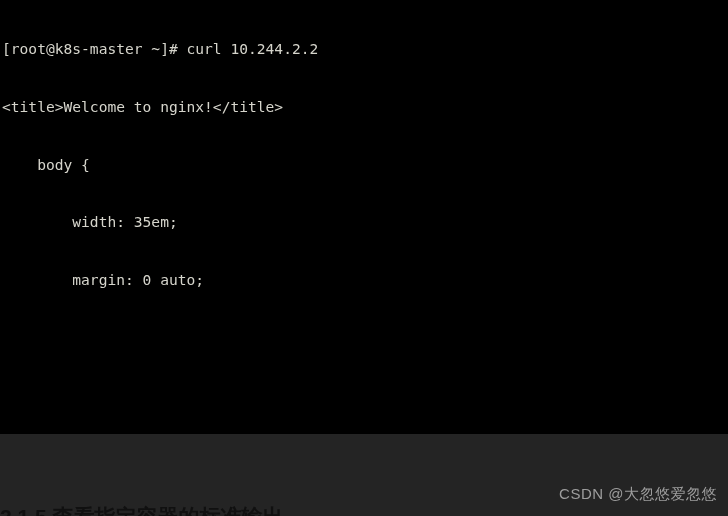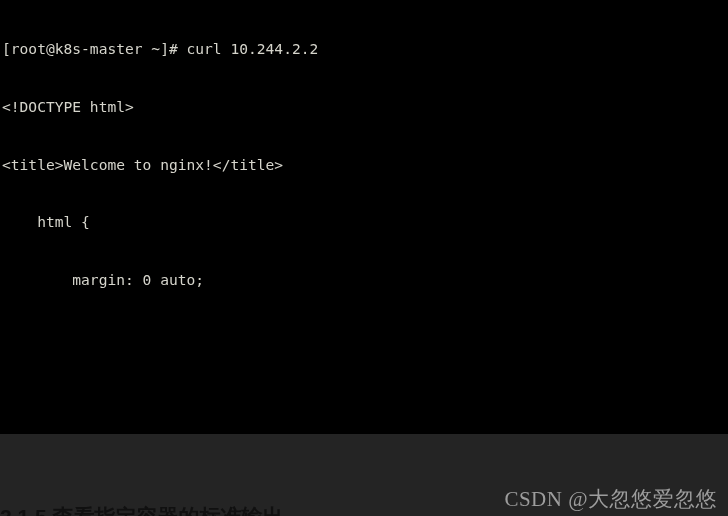--- a/index.html
+++ b/index.html
@@ -41,22 +41,22 @@
   .line {
     height: 19.2px;
     white-space: pre;
     display: block;
   }
 
   #watermark {
     position: absolute;
     right: 11px;
     top: 485px;
-    font-family: Liberation Serif, serif;
-    font-size: 21px;
+    font-family: Liberation Sans, sans-serif;
+    font-size: 15px;
     color: #9d9d9d;
     letter-spacing: 0.5px;
     white-space: pre;
     z-index: 5;
   }
 
   #page-heading {
     position: absolute;
     left: 0px;
     top: 503px;
@@ -77,23 +77,23 @@
     background: #242424;
     z-index: 3;
   }
 </style>
 </head>
 <body>
 
 <div id="terminal">
   <div id="term-lines">
     <span class="line">[root@k8s-master ~]# curl 10.244.2.2</span>
-    <span class="line">&lt;!DOCTYPE html&gt;</span>
     <span class="line">&lt;title&gt;Welcome to nginx!&lt;/title&gt;</span>
-    <span class="line">    html {</span>
+    <span class="line">    body {</span>
+    <span class="line">        width: 35em;</span>
     <span class="line">        margin: 0 auto;</span>
     
     
     
     
     
     
     
     
     

